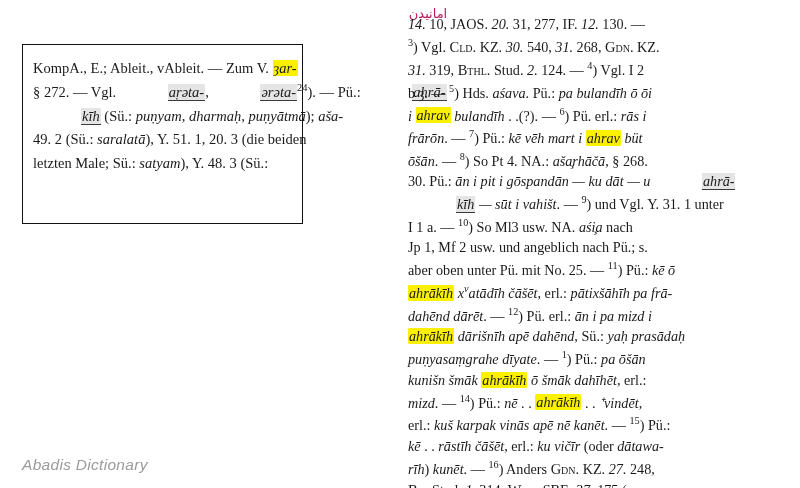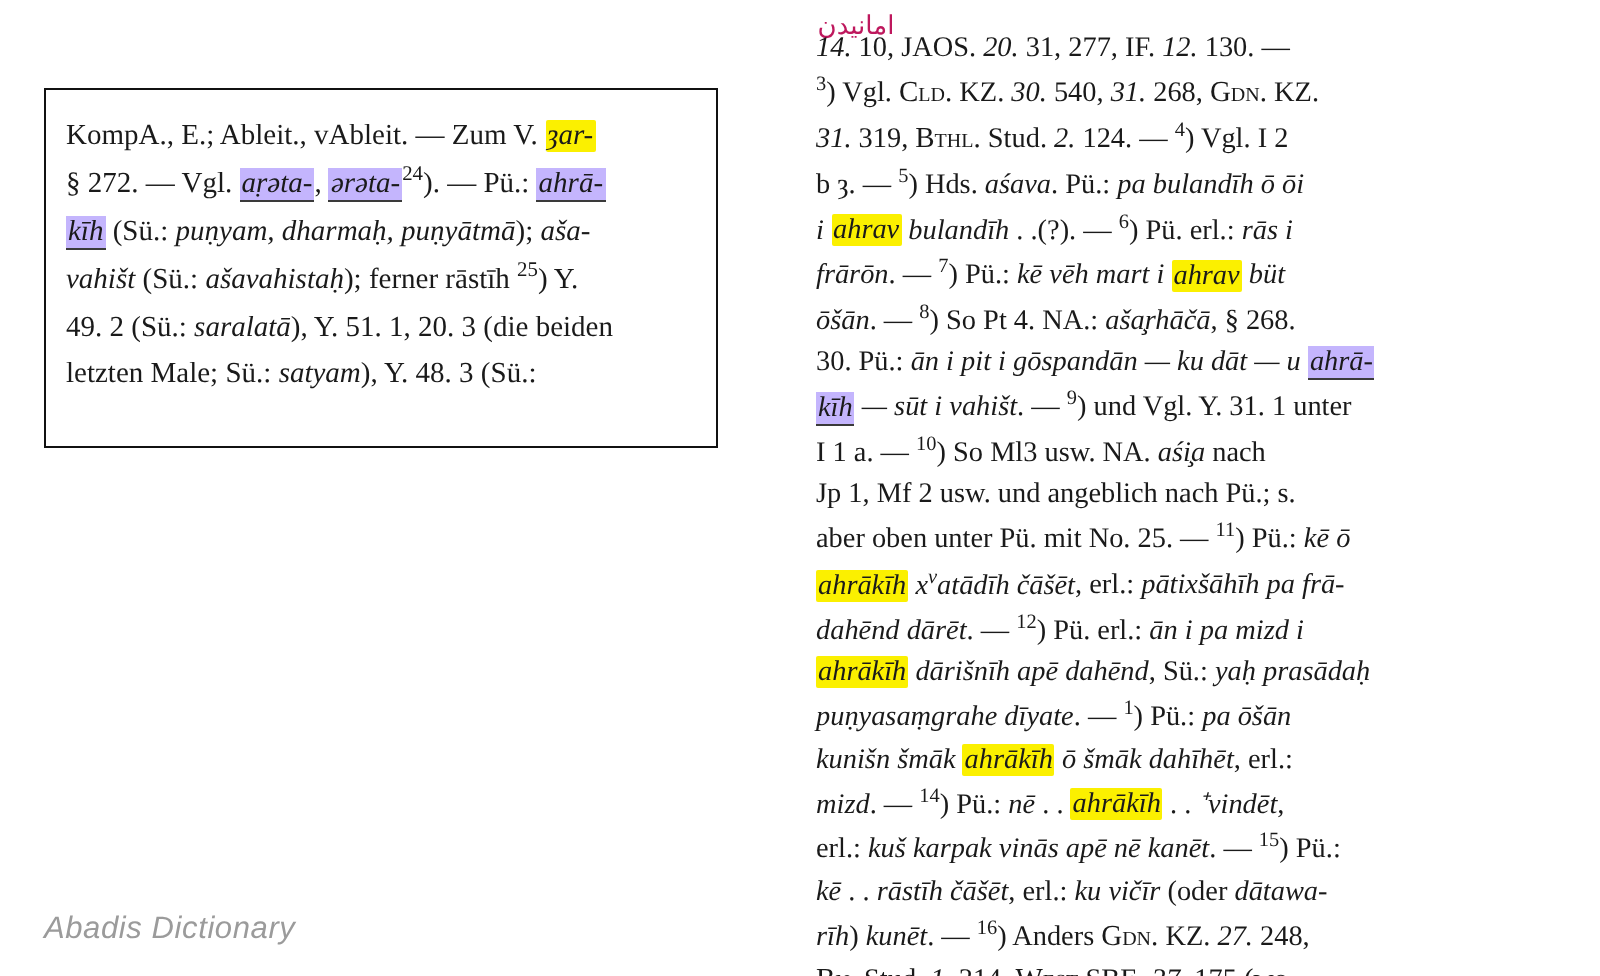--- a/index.html
+++ b/index.html
@@ -27,21 +27,21 @@
     font-size: 13px;
     color: #be185d;
     letter-spacing: 0.5px;
     padding-left: 28px;
   }
   
   .left-col {
     position: absolute;
     left: 22px;
     top: 44px;
-    width: 337px;
+    width: 281px;
     height: 180px;
     border: 1.5px solid #111;
     background: #ffffff;
     box-sizing: border-box;
     padding: 12px 10px 10px 10px;
   }
   .left-col .lines {
     font-size: 14.5px;
     line-height: 1.62;
   }
@@ -65,23 +65,24 @@
   .sc {
     font-variant: small-caps;
     font-size: 1.02em;
   }
   .hl {
     background: #fbf000;
     padding: 0 1px;
     border-radius: 1px;
   }
   .hl-ul {
-    background: #c4b5fd;
+    background: #e5e5e5;
     border-bottom: 1.4px solid #3a3a3a;
     padding: 0 1px;
+    margin-left: 48px;
   }
   .sup { font-size: 0.72em; vertical-align: super; }
   
   .watermark {
     position: absolute;
     left: 22px;
     bottom: 14px;
     font-family: "Liberation Sans", sans-serif;
     font-size: 15.5px;
     color: #9b9b9b;
@@ -94,21 +95,20 @@
 
 <div id="page">
 
   <div class="persian-word">امانیدن</div>
 
   <div class="left-col">
     <div class="lines">
       <div class="line">KompA., E.; Ableit., vAbleit. — Zum V. <span class="it hl">ȝar-</span></div>
       <div class="line">§ 272. — Vgl. <span class="it hl-ul">aṛəta-</span>, <span class="it hl-ul">ərəta-</span><span class="sup">24</span>). — Pü.: <span class="it hl-ul">ahrā-</span></div>
       <div class="line"><span class="it hl-ul">kīh</span> (Sü.: <span class="it">puṇyam, dharmaḥ, puṇyātmā</span>); <span class="it">aša-</span></div>
-      <div class="line"><span class="it">vahišt</span> (Sü.: <span class="it">ašavahistaḥ</span>); ferner rāstīh <span class="sup">25</span>) Y.</div>
       <div class="line">49. 2 (Sü.: <span class="it">saralatā</span>), Y. 51. 1, 20. 3 (die beiden</div>
       <div class="line">letzten Male; Sü.: <span class="it">satyam</span>), Y. 48. 3 (Sü.:</div>
     </div>
   </div>
 
   <div class="right-col">
     <div class="line"><span class="it">14.</span> 10, JAOS. <span class="it">20.</span> 31, 277, IF. <span class="it">12.</span> 130. —</div>
     <div class="line"><span class="sup">3</span>) Vgl. <span class="sc">Cld.</span> KZ. <span class="it">30.</span> 540, <span class="it">31.</span> 268, <span class="sc">Gdn.</span> KZ.</div>
     <div class="line"><span class="it">31.</span> 319, <span class="sc">Bthl.</span> Stud. <span class="it">2.</span> 124. — <span class="sup">4</span>) Vgl. I 2</div>
     <div class="line">b ȝ. — <span class="sup">5</span>) Hds. <span class="it">aśava</span>. Pü.: <span class="it">pa bulandīh ō ōi</span></div>

